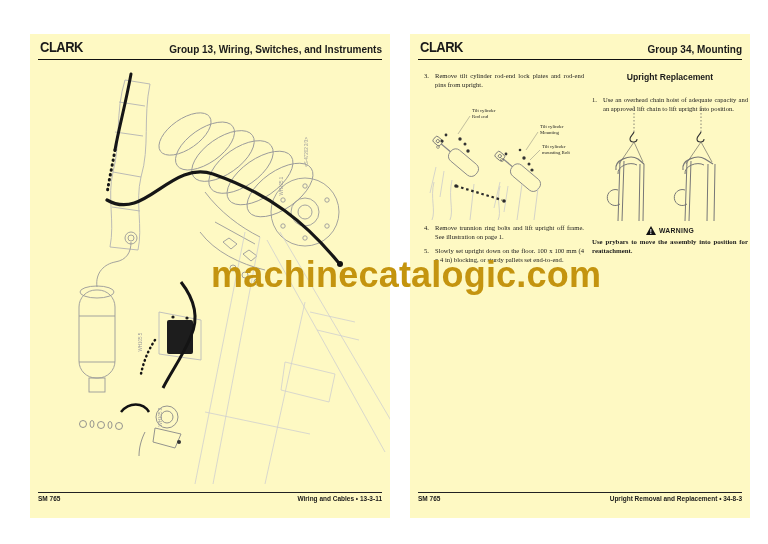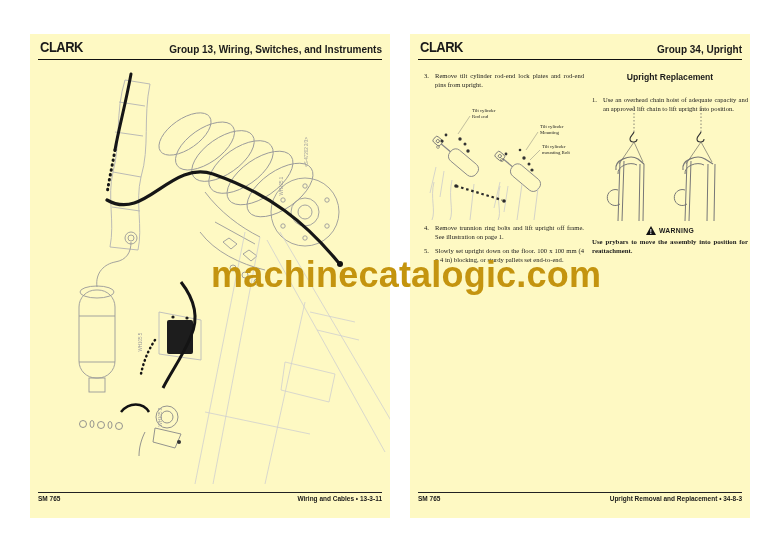--- a/index.html
+++ b/index.html
@@ -138,21 +138,21 @@
     <div class="frow">
       <span>SM 765</span>
       <span>Wiring and Cables • 13-3-11</span>
     </div>
   </div>
 </div>
 
 <div class="page page-right">
   <div class="pg-header">
     <span class="logo">CLARK</span>
-    <span class="pg-title">Group 34, Upright</span>
+    <span class="pg-title">Group 34, Mounting</span>
   </div>
   <div class="hrule"></div>
 
   <div class="steps" style="top:38px;">
     <div class="step">
       <span class="n">3.</span>
       <span class="t">Remove tilt cylinder rod-end lock plates and rod-end pins from upright.</span>
     </div>
   </div>
 

